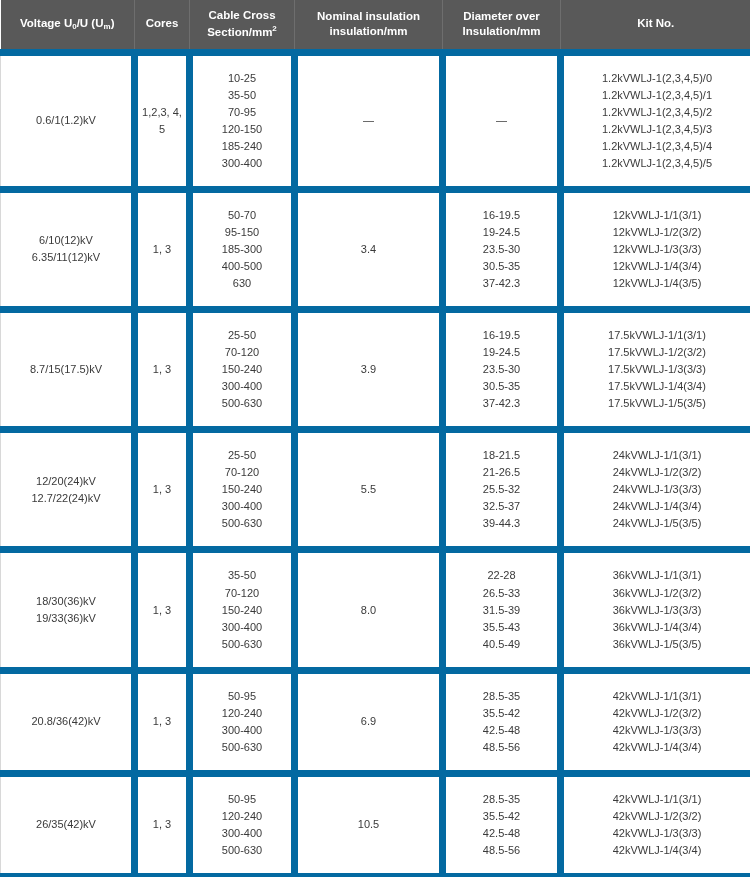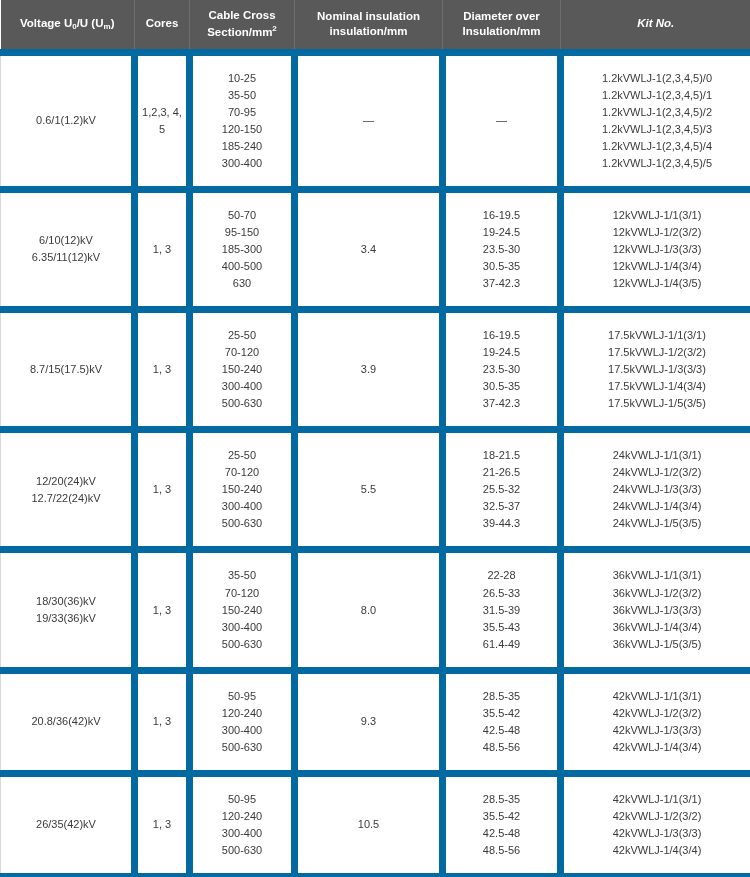--- a/index.html
+++ b/index.html
@@ -27,21 +27,20 @@
     text-align: center;
     vertical-align: middle;
     padding: 8px 4px;
     border-right: 1px solid #6e6e6e;
     line-height: 1.35;
     height: 52px;
     box-sizing: border-box;
   }
   table.spec-table thead th:last-child {
     border-right: none;
-    font-style: italic;
   }
   table.spec-table tbody td {
     border: 7px solid #0369a1;
     text-align: center;
     vertical-align: middle;
     font-size: 11px;
     padding: 14px 4px;
     line-height: 1.55;
     color: #3a3a3a;
   }
@@ -252,21 +251,21 @@
 500-630</span>
         </td>
       <td>
           <span class="cell-lines">8.0</span>
         </td>
       <td>
           <span class="cell-lines">22-28
 26.5-33
 31.5-39
 35.5-43
-61.4-49</span>
+40.5-49</span>
         </td>
       <td>
           <span class="cell-lines">36kVWLJ-1/1(3/1)
 36kVWLJ-1/2(3/2)
 36kVWLJ-1/3(3/3)
 36kVWLJ-1/4(3/4)
 36kVWLJ-1/5(3/5)</span>
         </td>
     </tr>
     <tr>
@@ -276,21 +275,21 @@
       <td>
           <span class="cell-lines">1, 3</span>
         </td>
       <td>
           <span class="cell-lines">50-95
 120-240
 300-400
 500-630</span>
         </td>
       <td>
-          <span class="cell-lines">9.3</span>
+          <span class="cell-lines">6.9</span>
         </td>
       <td>
           <span class="cell-lines">28.5-35
 35.5-42
 42.5-48
 48.5-56</span>
         </td>
       <td>
           <span class="cell-lines">42kVWLJ-1/1(3/1)
 42kVWLJ-1/2(3/2)

